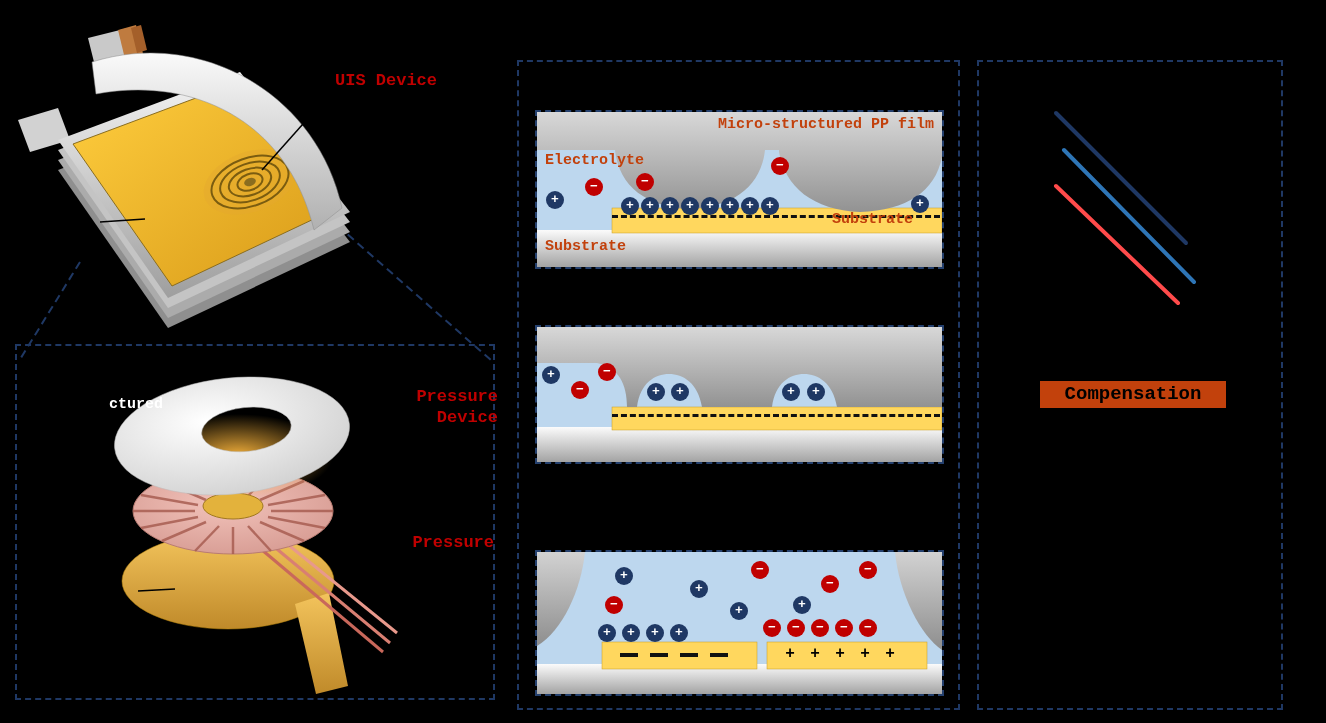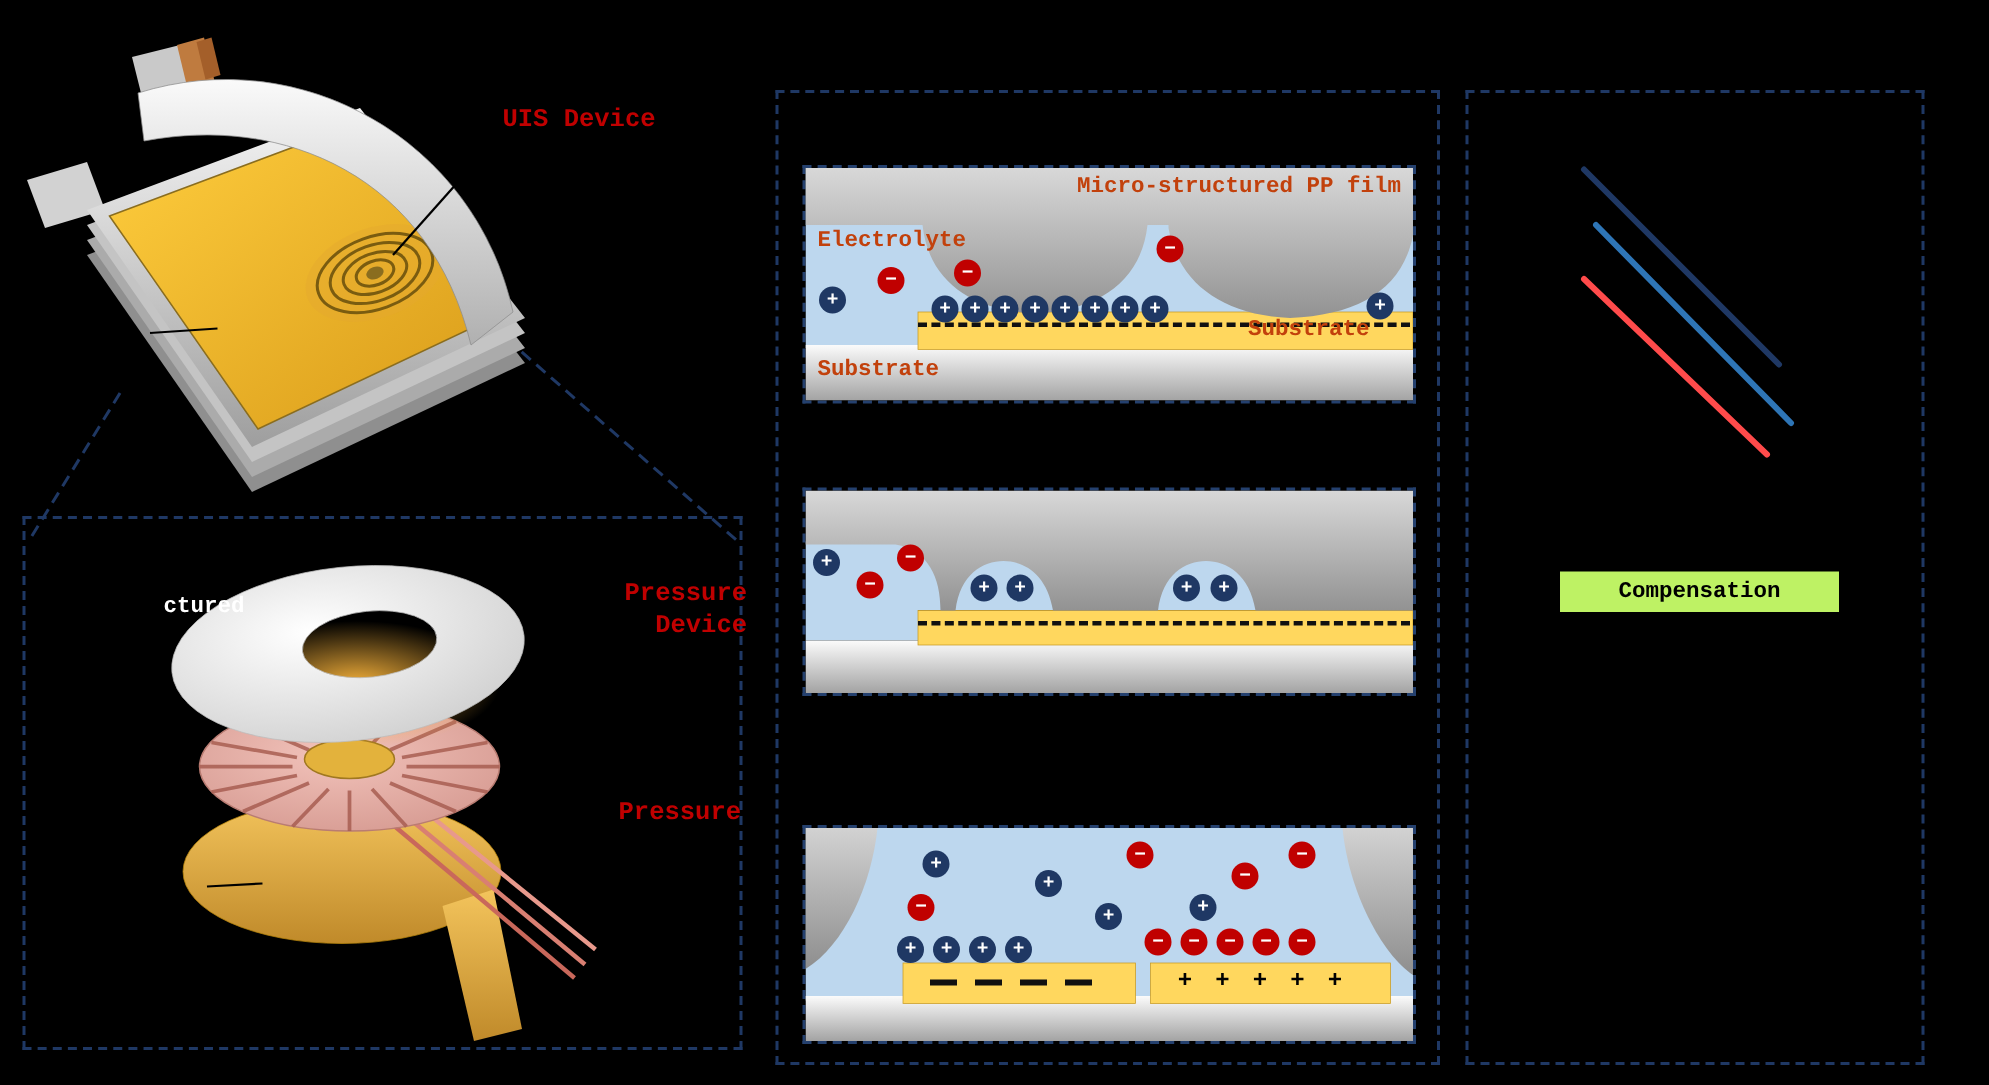--- a/index.html
+++ b/index.html
@@ -12,21 +12,21 @@
   .plabel{position:absolute;color:#c2410c;font-weight:bold;font-size:15px;white-space:nowrap;}
   .rlabel{position:absolute;color:#C00000;font-weight:bold;font-size:17px;text-align:right;line-height:21px;}
   .wlabel{position:absolute;color:#fff;font-weight:bold;font-size:15px;white-space:nowrap;}
   .ion{position:absolute;width:18px;height:18px;border-radius:50%;color:#fff;font-weight:bold;
        font-size:13px;line-height:18px;text-align:center;}
   .ion.plus{background:#1F3864;}
   .ion.minus{background:#C00000;}
   .dashline{position:absolute;border-top:3px dashed #111;height:0;}
   .chgdash{position:absolute;width:18px;height:4px;background:#111;}
   .chgplus{position:absolute;width:18px;text-align:center;color:#000;font-weight:bold;font-size:16px;line-height:16px;}
-  .comp-box{position:absolute;background:#bef264;color:#000;font-weight:bold;font-size:15px;
+  .comp-box{position:absolute;background:#c2410c;color:#000;font-weight:bold;font-size:19px;
             text-align:center;line-height:27px;}
   svg{display:block;}
 </style>
 </head>
 <body>
 
 <div id="canvas">
 
   <svg width="0" height="0" style="position:absolute">
     <defs>

